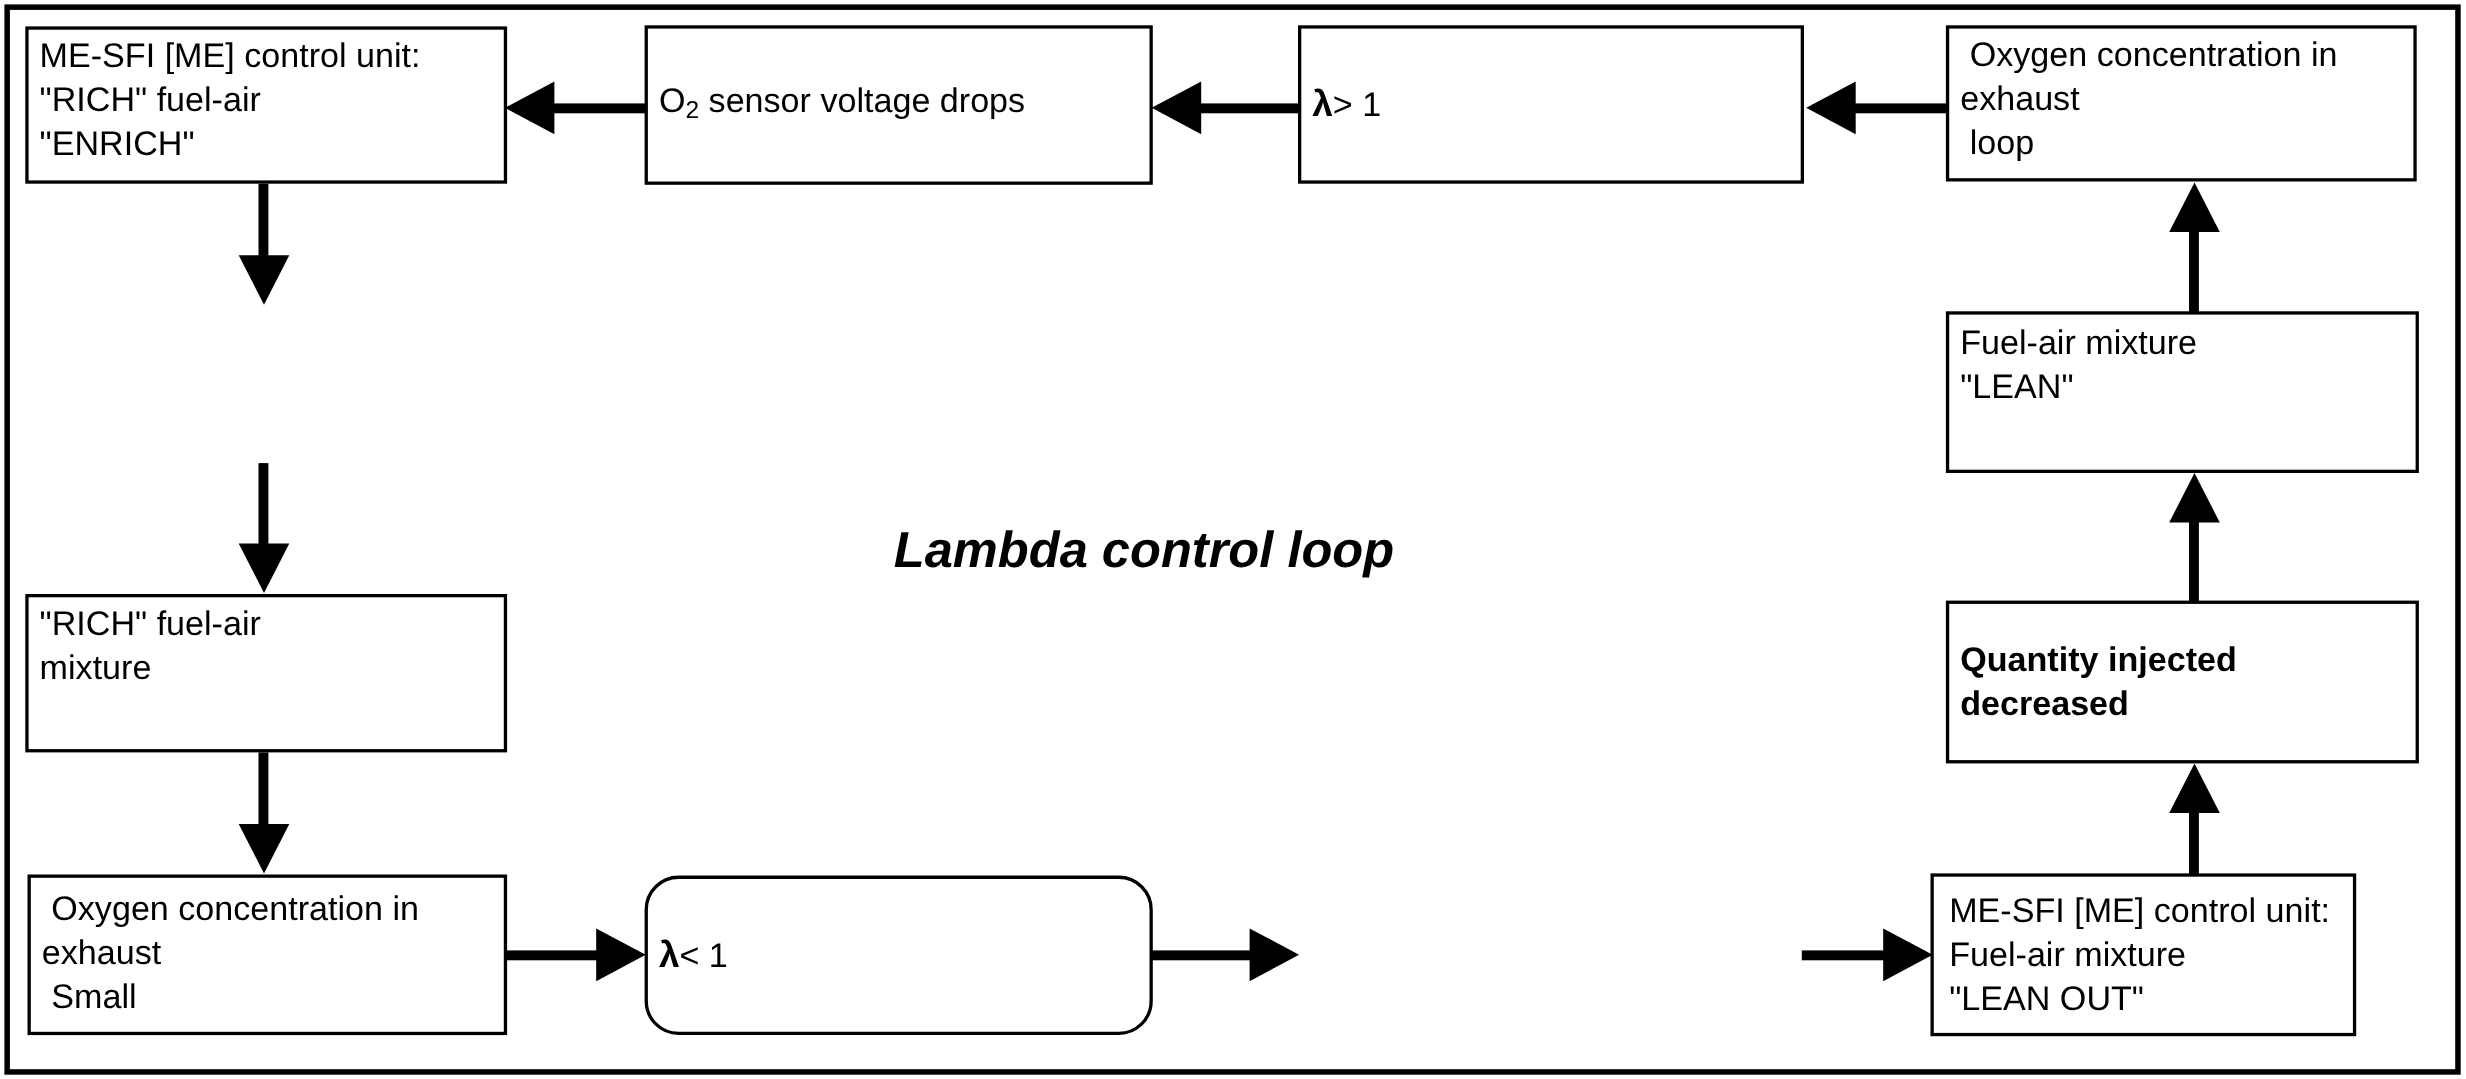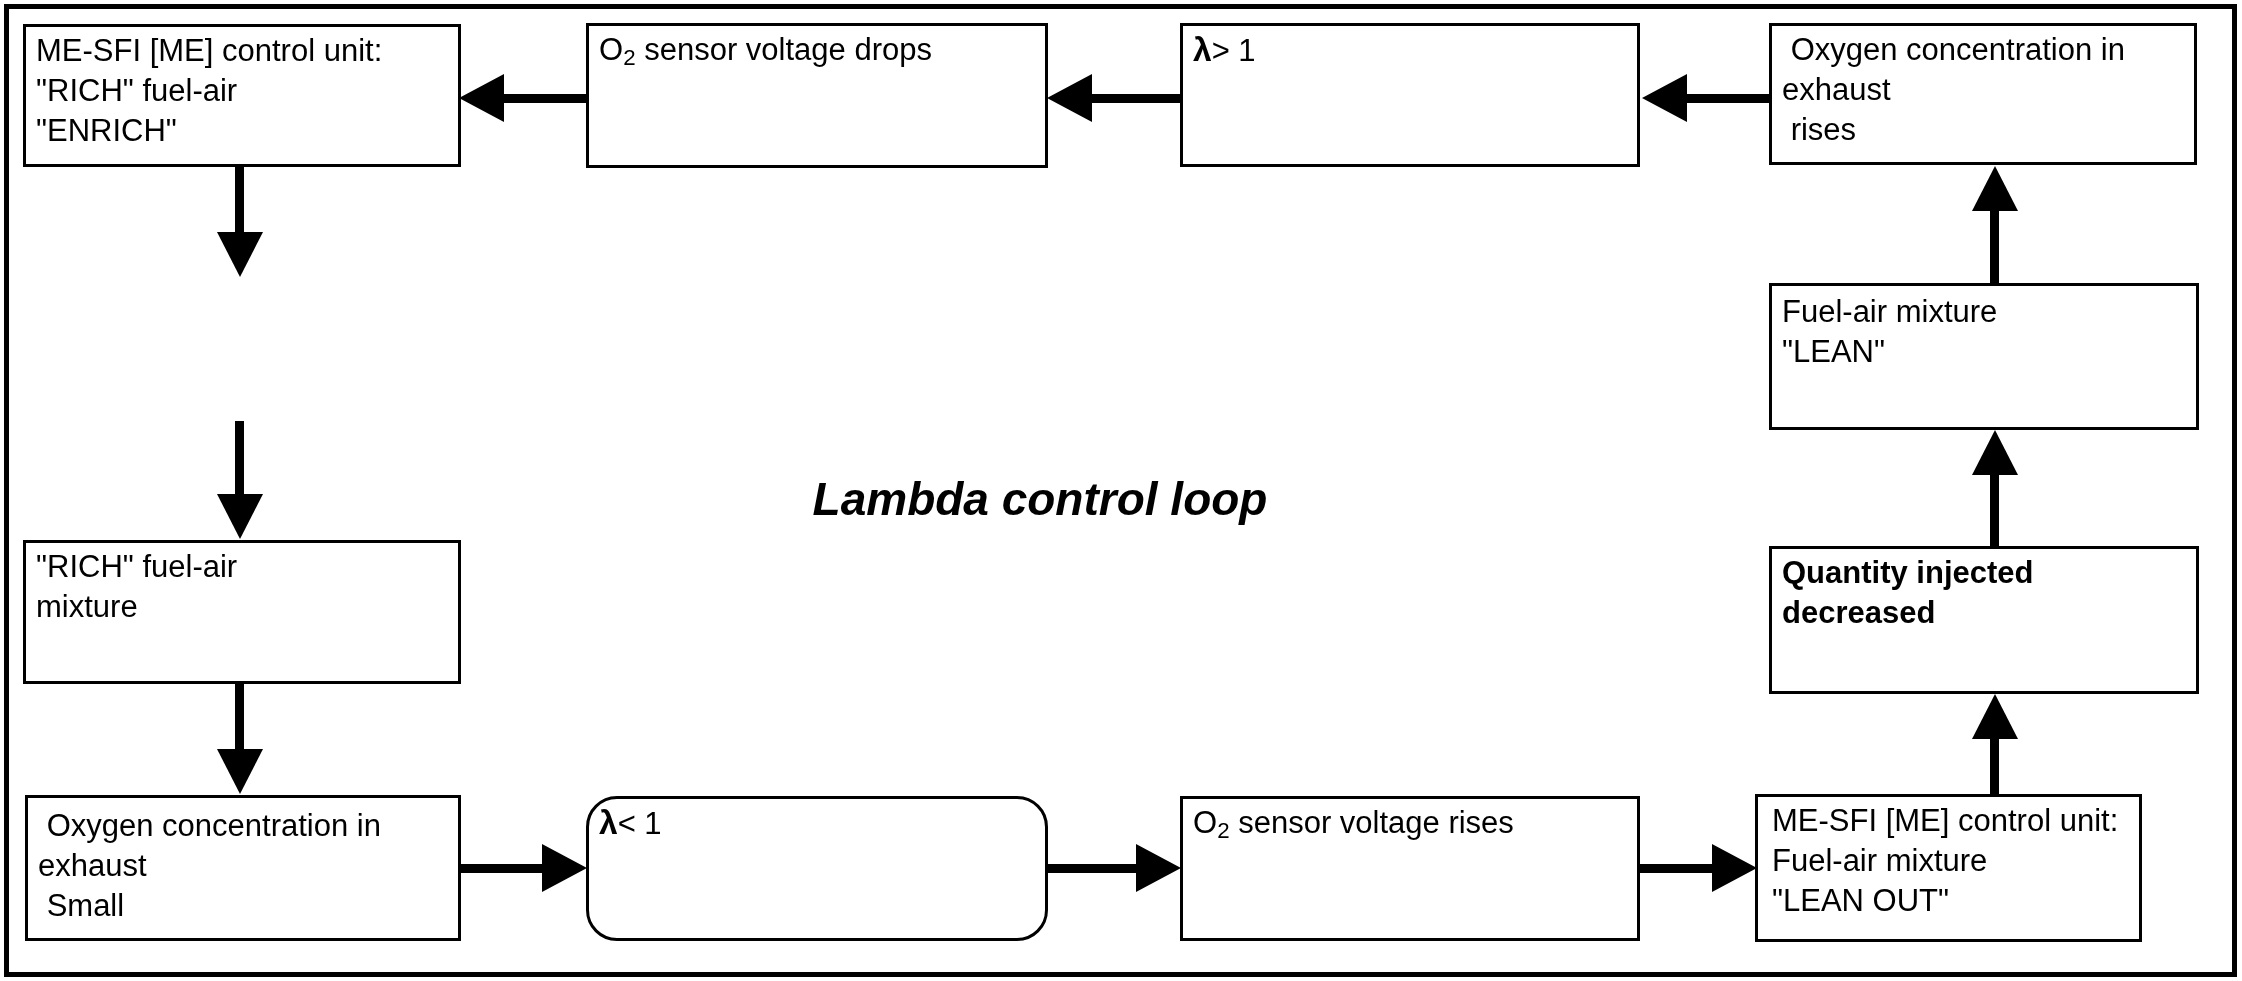--- a/index.html
+++ b/index.html
@@ -10,21 +10,21 @@
   }
   .frame {
     position:absolute; left:4px; top:4px; width:2233px; height:973px;
     border:5px solid #000; box-sizing:border-box;
   }
   .box {
     position:absolute; border:3px solid #000; box-sizing:border-box;
     background:#ffffff; font-size:31px; line-height:40px;
     padding:4px 10px;
   }
-  .vcenter { display:flex; flex-direction:column; justify-content:flex-start; }
+  .vcenter { display:flex; flex-direction:column; justify-content:center; }
   .line { white-space:pre-wrap; }
   .lambda { font-weight:700; font-size:1.08em; }
   .subscript { font-size:0.72em; vertical-align:-0.22em; }
   .title {
     position:absolute; left:780px; top:472px; width:520px;
     text-align:center; font-size:46px; line-height:54px; font-weight:700;
     white-space:nowrap;
     font-style:italic;
   }
   .arrow { position:absolute; }
@@ -58,42 +58,39 @@
     <div class="line"><span>O</span><sub class="subscript">2</sub><span> sensor voltage drops</span></div>
   </div>
 
   <div class="box vcenter" style="left:1180px; top:23px; width:460px; height:144px;">
     <div class="line"><span class="lambda">λ</span><span>&gt; 1</span></div>
   </div>
 
   <div class="box" style="left:1769px; top:23px; width:428px; height:142px;">
     <div class="line"> Oxygen concentration in</div>
     <div class="line">exhaust</div>
-    <div class="line"> rises</div>
+    <div class="line"> loop</div>
   </div>
 
 
   <div class="box" style="left:23px; top:540px; width:438px; height:144px;">
     <div class="line">"RICH" fuel-air</div>
     <div class="line">mixture</div>
   </div>
 
   <div class="box" style="left:25px; top:795px; width:436px; height:146px; padding-top:8px;">
     <div class="line"> Oxygen concentration in</div>
     <div class="line">exhaust</div>
     <div class="line"> Small</div>
   </div>
 
   <div class="box vcenter" style="left:586px; top:796px; width:462px; height:145px;border-radius:31px;">
     <div class="line"><span class="lambda">λ</span><span>&lt; 1</span></div>
   </div>
 
-  <div class="box vcenter" style="left:1180px; top:796px; width:460px; height:145px;">
-    <div class="line"><span>O</span><sub class="subscript">2</sub><span> sensor voltage rises</span></div>
-  </div>
 
   <div class="box vcenter" style="left:1755px; top:794px; width:387px; height:148px; padding-left:14px;">
     <div class="line">ME-SFI [ME] control unit:</div>
     <div class="line">Fuel-air mixture</div>
     <div class="line">"LEAN OUT"</div>
   </div>
 
   <div class="box vcenter" style="left:1769px; top:546px; width:430px; height:148px;font-weight:bold;">
     <div class="line">Quantity injected decreased</div>
   </div>

